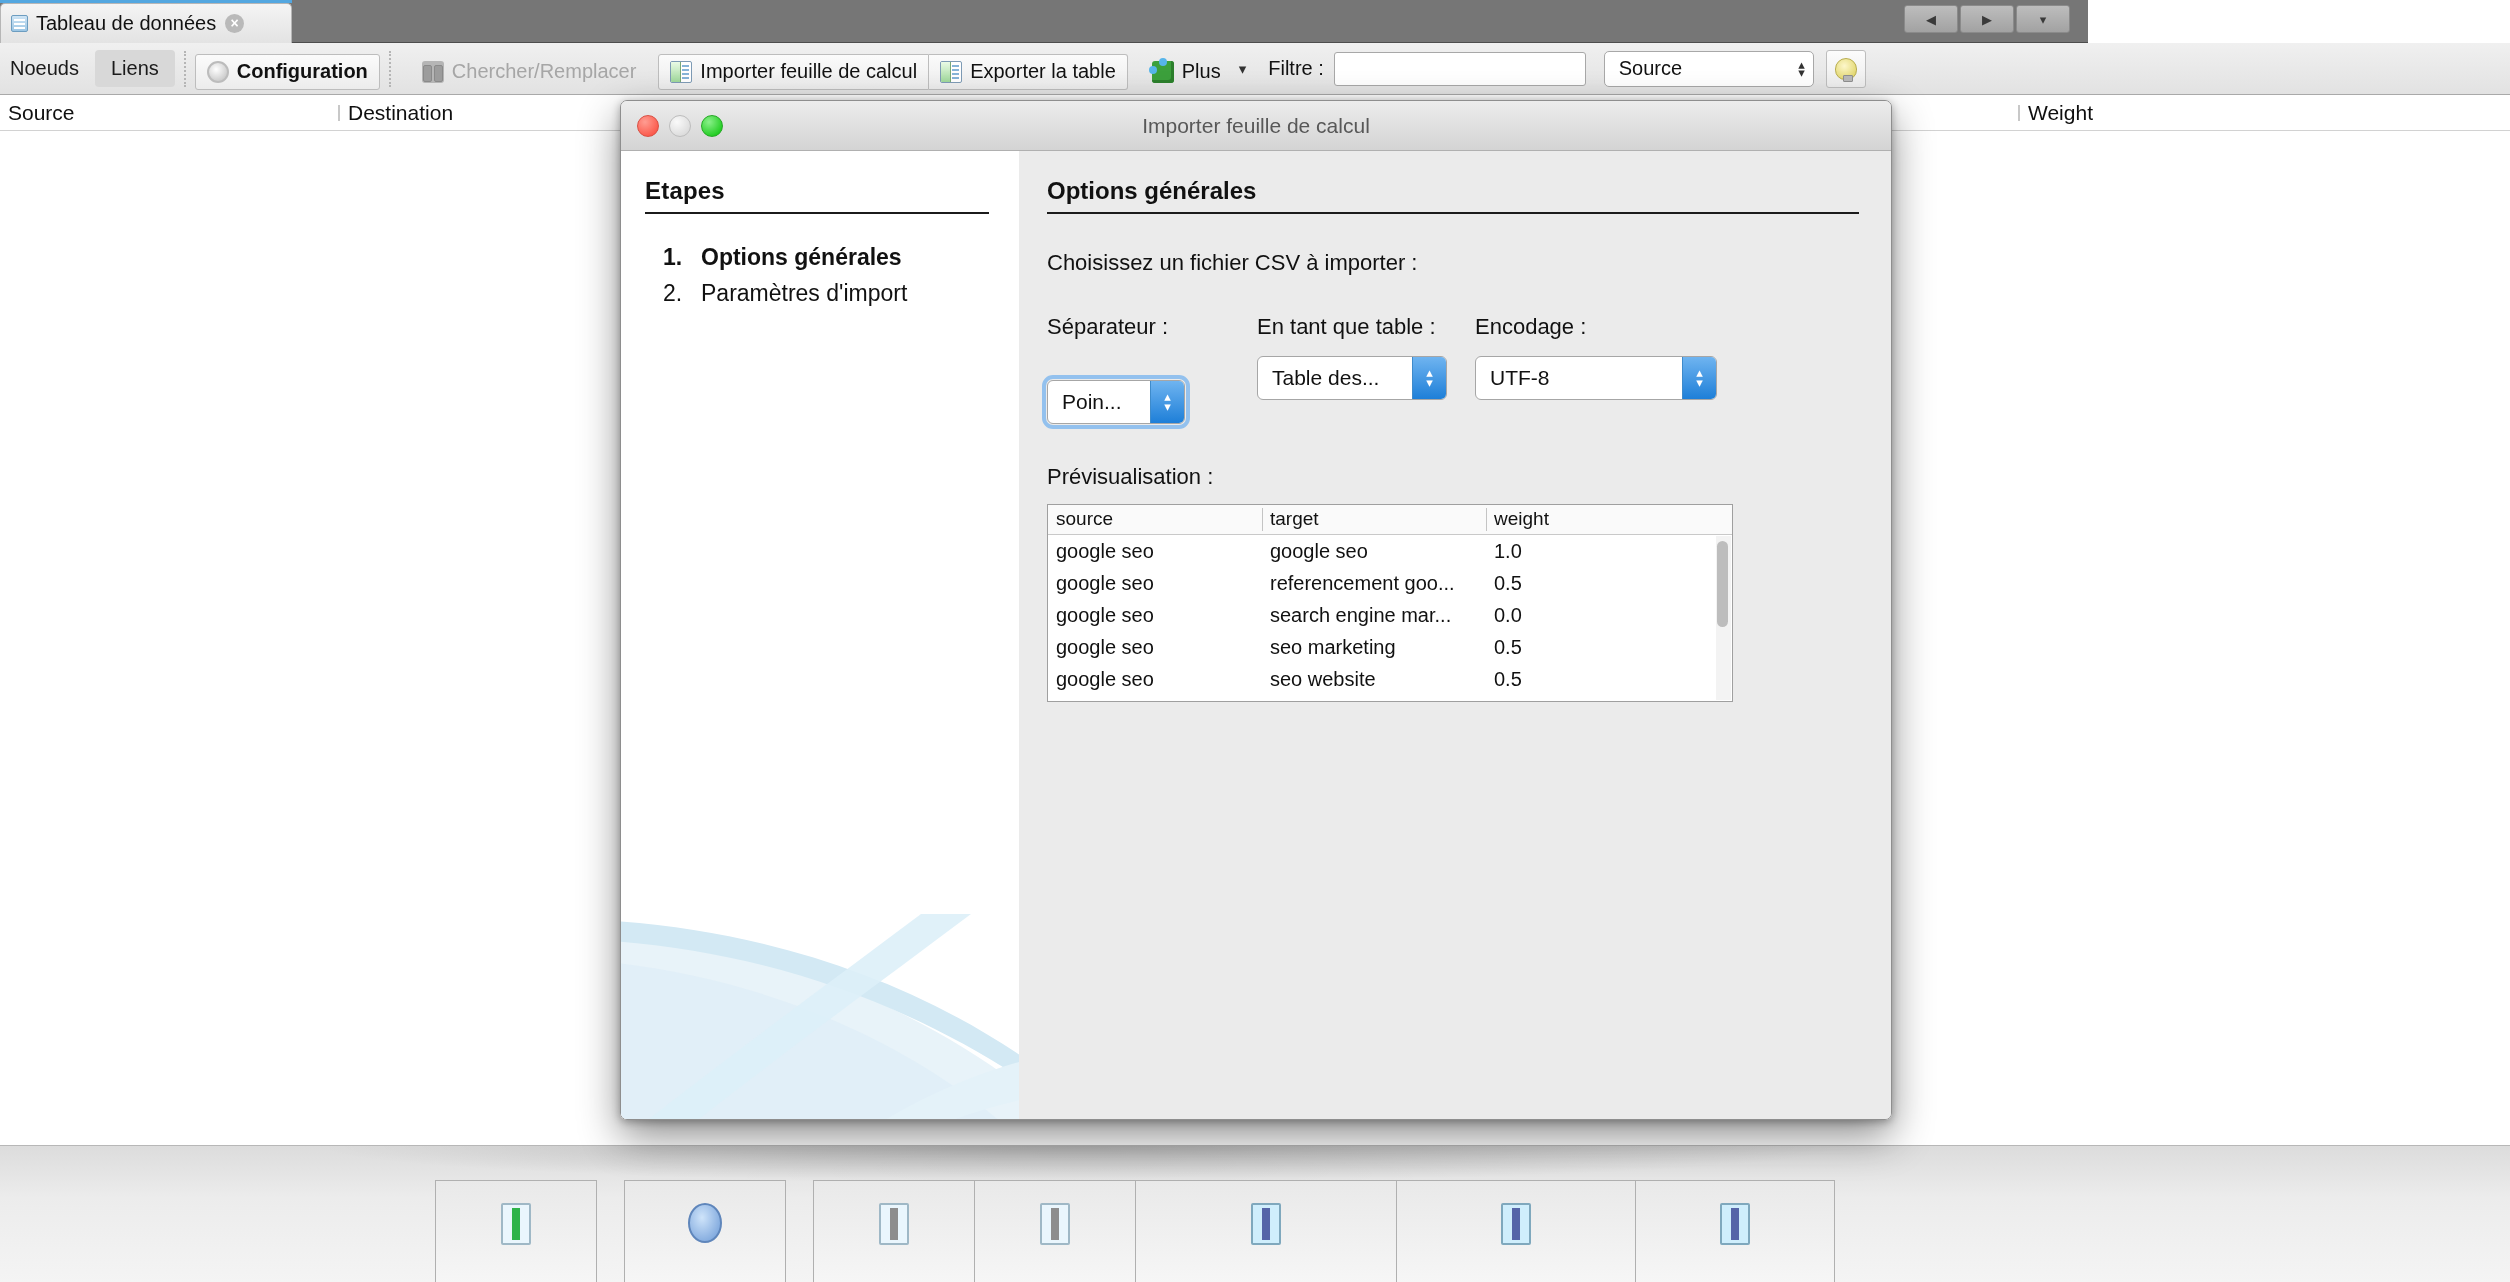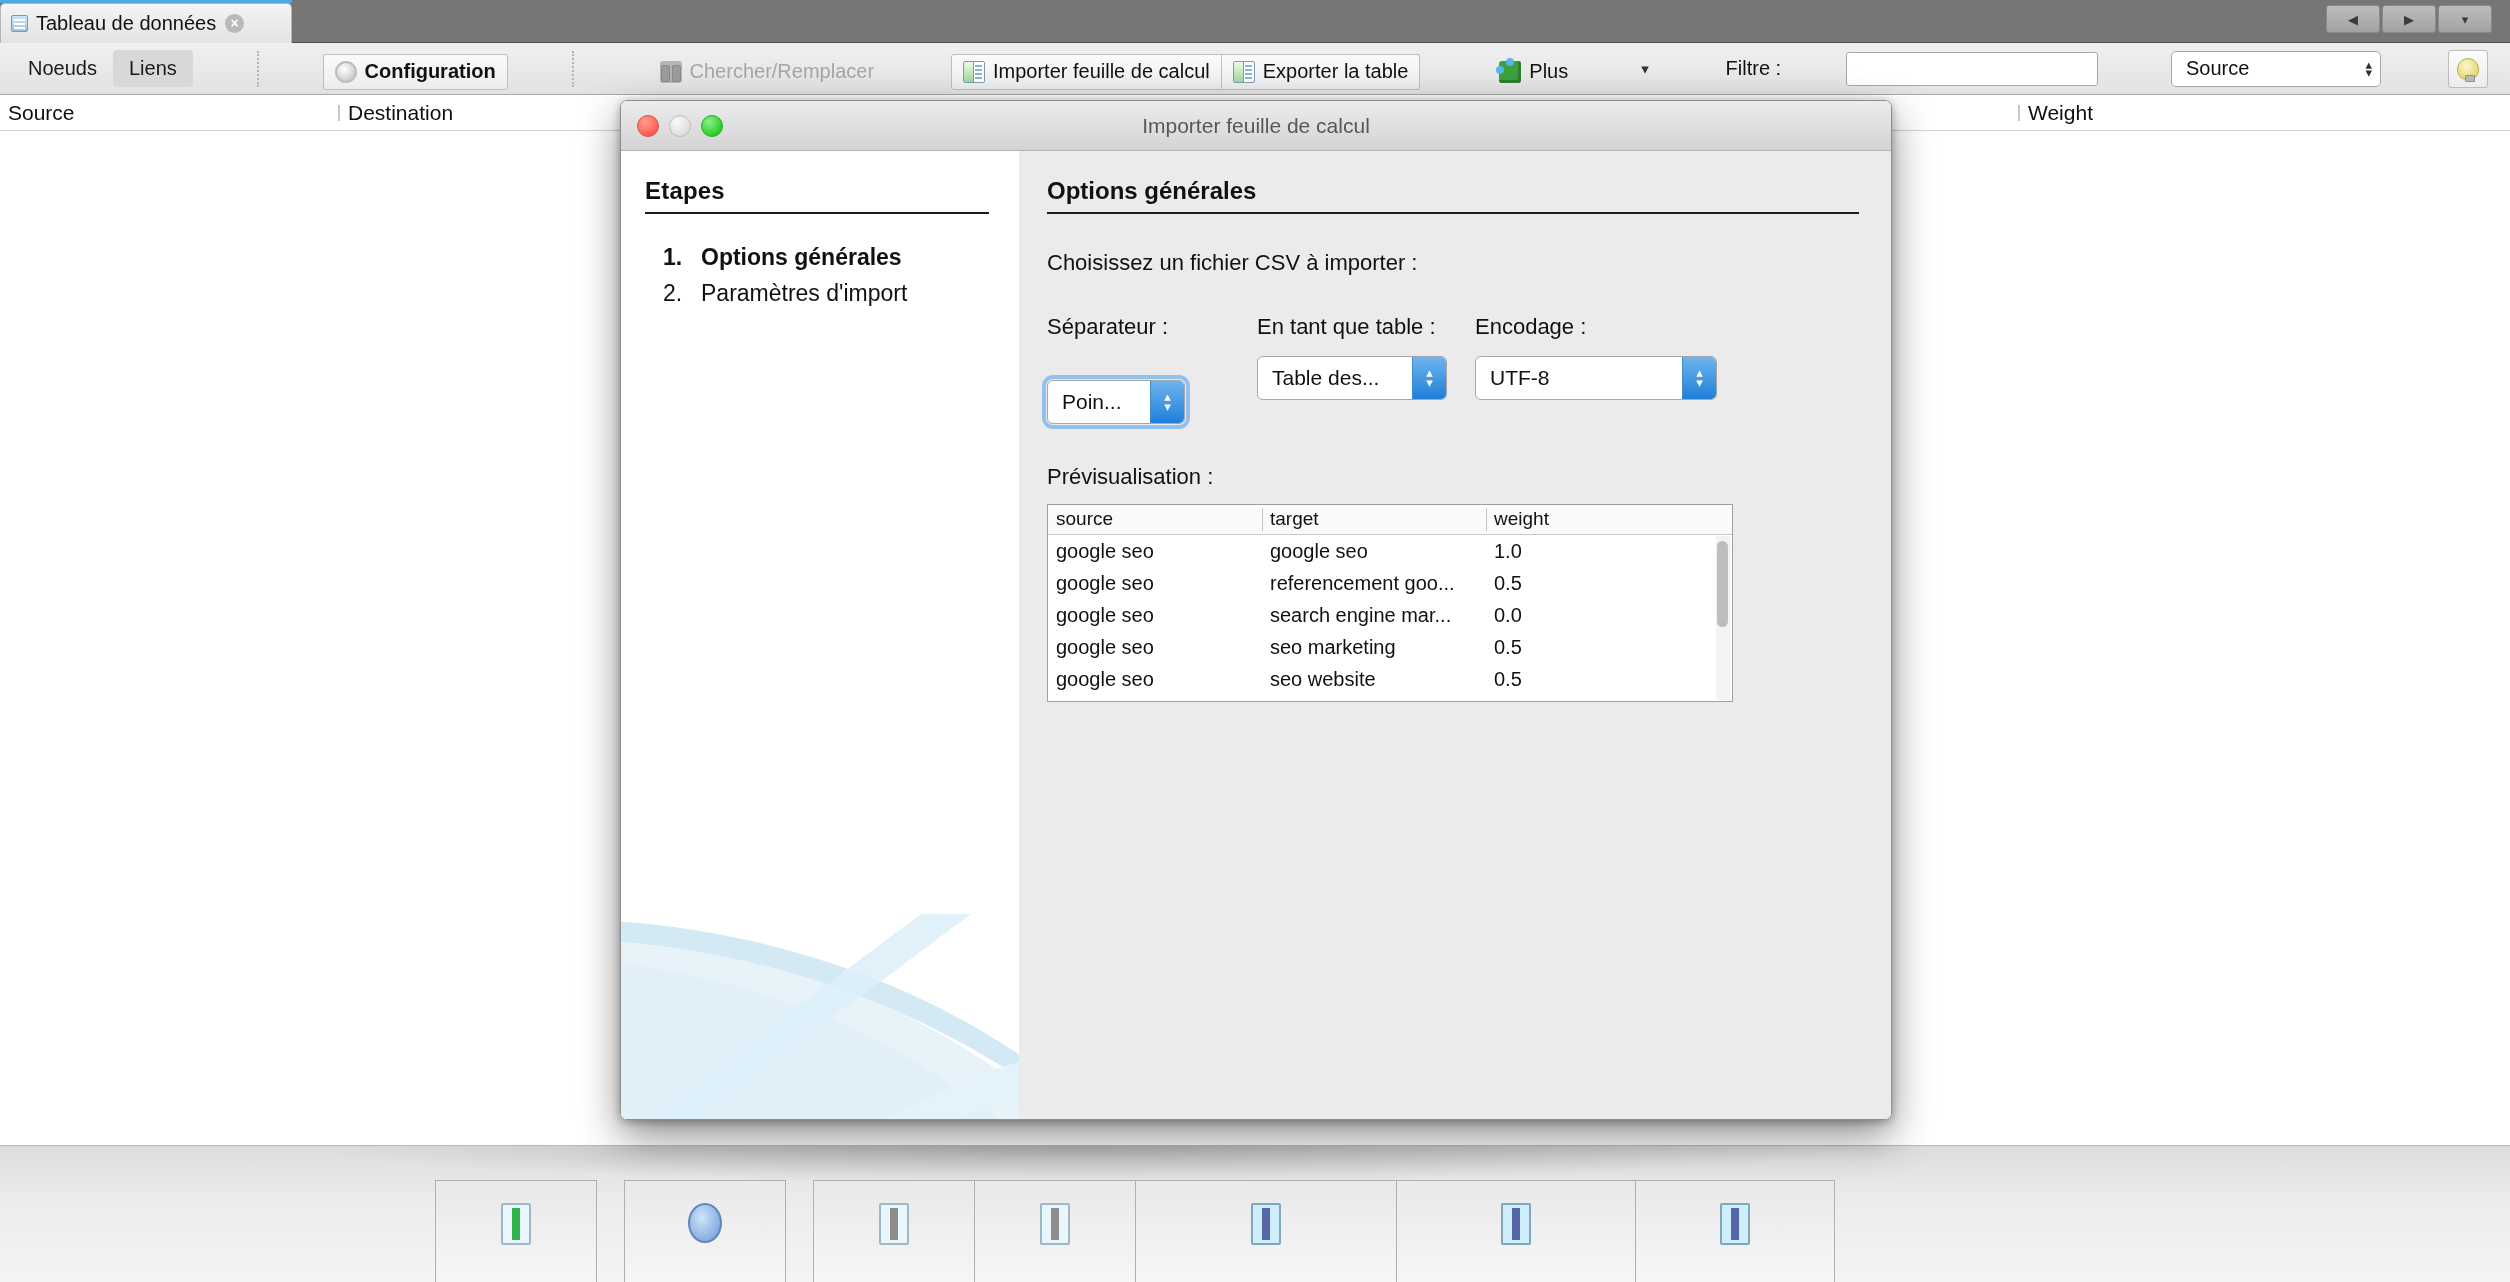--- a/index.html
+++ b/index.html
@@ -6,21 +6,21 @@
   html, body {
     width: 2510px; height: 1282px;
     font-family: "Liberation Sans", sans-serif;
     overflow: hidden;
     background: #ffffff;
   }
   #root { position: relative; width: 2510px; height: 1282px; }
 
   
   .tabstrip {
-    position: absolute; left: 0; top: 0; width: 2510px; height: 43px;
+    position: absolute; left: 0; top: 0; width: 2088px; height: 43px;
     background: #767676;
     border-bottom: 1px solid #4d4d4d;
   }
   .tabstrip-top-accent {
     position:absolute; left:0; top:0; width: 292px; height: 3px;
     background: #53a7e0;
   }
   .doc-tab {
     position: absolute; left: 0; top: 3px;
     height: 40px; width: 292px;
@@ -55,21 +55,21 @@
     border: 1px solid #8a8a8a; border-radius: 3px;
     display:flex; align-items:center; justify-content:center;
     color: #3a3a3a; font-size: 13px;
   }
 
   
   .toolbar {
     position: absolute; left: 0; top: 43px; width: 2510px; height: 52px;
     background: linear-gradient(to bottom,#f0f0f0 0%, #e2e2e2 100%);
     border-bottom: 1px solid #a9a9a9;
-    display: flex; align-items: center; padding: 0 22px; justify-content: space-between;
+    display: flex; align-items: center; padding: 0 4px;
   }
   .tb-tabgroup { display:flex; align-items:center; height: 40px; margin-left:-10px;}
   .tb-tab {
     font-size: 20px; color:#1a1a1a; padding: 7px 16px; border-radius: 4px;
   }
   .tb-tab.active { background: #d8d8d8; }
   .tb-sep {
     width: 1px; height: 36px; margin: 0 9px;
     border-left: 2px dotted #b5b5b5;
   }

